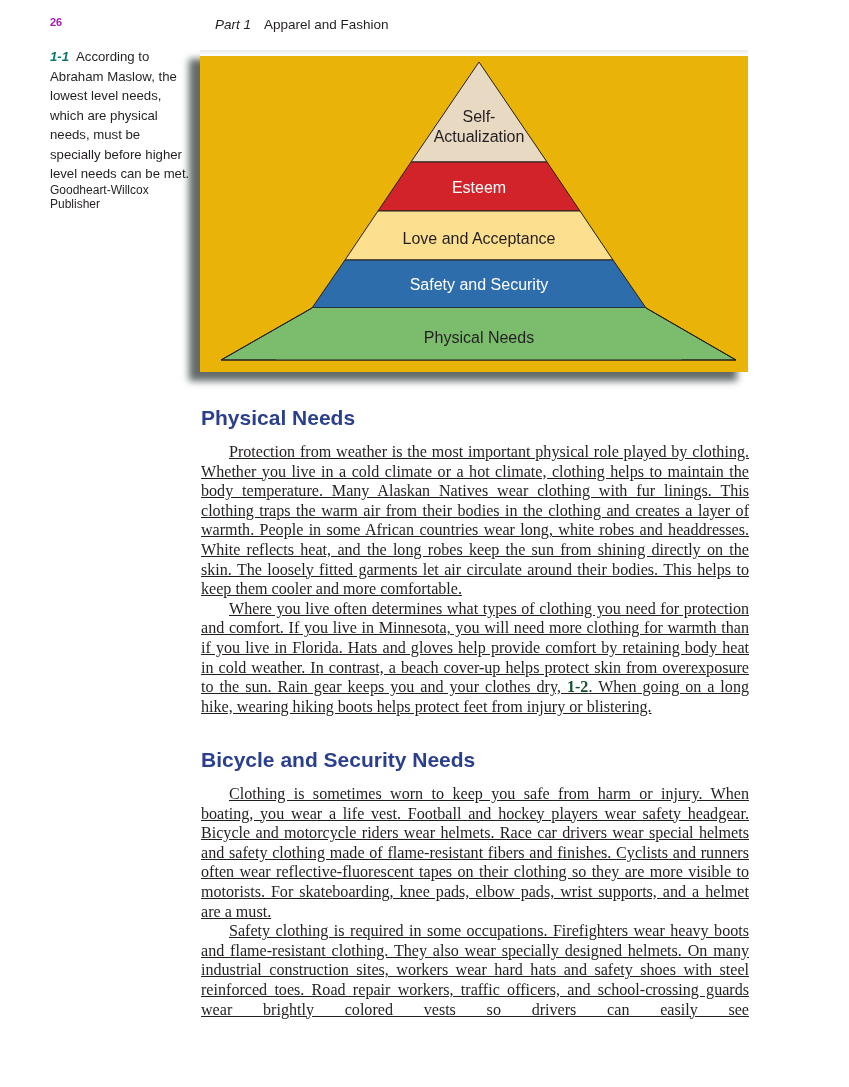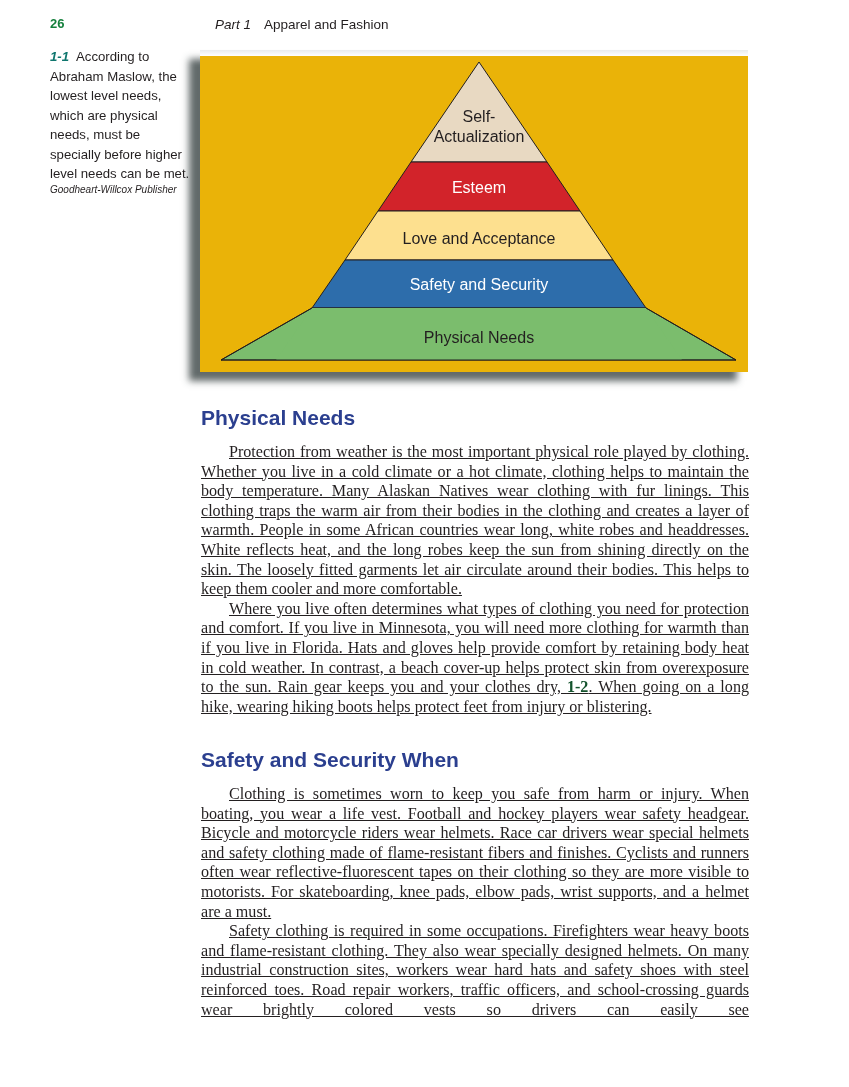--- a/index.html
+++ b/index.html
@@ -2,33 +2,33 @@
 <html><head>
   <meta charset="utf-8">
   <style>
     html, body { margin: 0; padding: 0; background: #ffffff; }
     body {
       width: 849px; height: 1087px; position: relative; overflow: hidden;
       font-family: "Liberation Serif", serif; color: #231f20;
     }
     .page-number {
       position: absolute; left: 50px; top: 16px;
-      font-family: "Liberation Sans", sans-serif; font-weight: bold; font-size: 13px; color: #15803d;
+      font-family: "Liberation Sans", sans-serif; font-weight: bold; font-size: 11px; color: #a21caf;
     }
     .running-head {
       position: absolute; left: 215px; top: 17px;
       font-family: "Liberation Sans", sans-serif; font-size: 13.5px; color: #231f20;
     }
     .running-head .part { font-style: italic; margin-right: 10px; }
     .caption {
       position: absolute; left: 50px; top: 47px; width: 140px;
       font-family: "Liberation Sans", sans-serif; font-size: 13.2px; line-height: 19.5px; color: #231f20;
     }
     .caption .fig-num { color: #0f766e; font-weight: bold; font-style: italic; margin-right: 4px; }
-    .caption .credit { font-style: italic; font-size: 10px; line-height: 14px; display: block; margin-top: -1px; }
+    .caption .credit { font-size: 12px; line-height: 14px; display: block; margin-top: -1px; }
 
     .figure-frame {
       position: absolute; left: 200px; top: 50px; width: 548px; height: 322px;
       background: #eab308;
       box-shadow: -11px 9px 7px rgba(70,80,80,0.85);
     }
     .figure-frame::before {
       content: ""; position: absolute; left: 0; top: 0; right: 0; height: 6px;
       background: linear-gradient(#e8ebeb, #ffffff);
     }
@@ -83,17 +83,17 @@
     </g>
   </svg>
 </div>
 
 <h2 class="section-heading" style="top:406px;">Physical Needs</h2>
 <div class="body-text" style="top:442px;">
   <p>Protection from weather is the most important physical role played by clothing. Whether you live in a cold climate or a hot climate, clothing helps to maintain the body temperature. Many Alaskan Natives wear clothing with fur linings. This clothing traps the warm air from their bodies in the clothing and creates a layer of warmth. People in some African countries wear long, white robes and headdresses. White reflects heat, and the long robes keep the sun from shining directly on the skin. The loosely fitted garments let air circulate around their bodies. This helps to keep them cooler and more comfortable.</p>
   <p><span>Where you live often determines what types of clothing you need for protection and comfort. If you live in Minnesota, you will need more clothing for warmth than if you live in Florida. Hats and gloves help provide comfort by retaining body heat in cold weather. In contrast, a beach cover-up helps protect skin from overexposure to the sun. Rain gear keeps you and your clothes dry, </span><span class="ref">1-2</span><span>. When going on a long hike, wearing hiking boots helps protect feet from injury or blistering.</span></p>
 </div>
 
-<h2 class="section-heading" style="top:748px;">Safety and Security When</h2>
+<h2 class="section-heading" style="top:748px;">Bicycle and Security Needs</h2>
 <div class="body-text" style="top:784px;">
   <p>Clothing is sometimes worn to keep you safe from harm or injury. When boating, you wear a life vest. Football and hockey players wear safety headgear. Bicycle and motorcycle riders wear helmets. Race car drivers wear special helmets and safety clothing made of flame-resistant fibers and finishes. Cyclists and runners often wear reflective-fluorescent tapes on their clothing so they are more visible to motorists. For skateboarding, knee pads, elbow pads, wrist supports, and a helmet are a must.</p>
   <p style="text-align-last: justify;">Safety clothing is required in some occupations. Firefighters wear heavy boots and flame-resistant clothing. They also wear specially designed helmets. On many industrial construction sites, workers wear hard hats and safety shoes with steel reinforced toes. Road repair workers, traffic officers, and school-crossing guards wear brightly colored vests so drivers can easily see</p>
 </div>
 
 </body></html>

